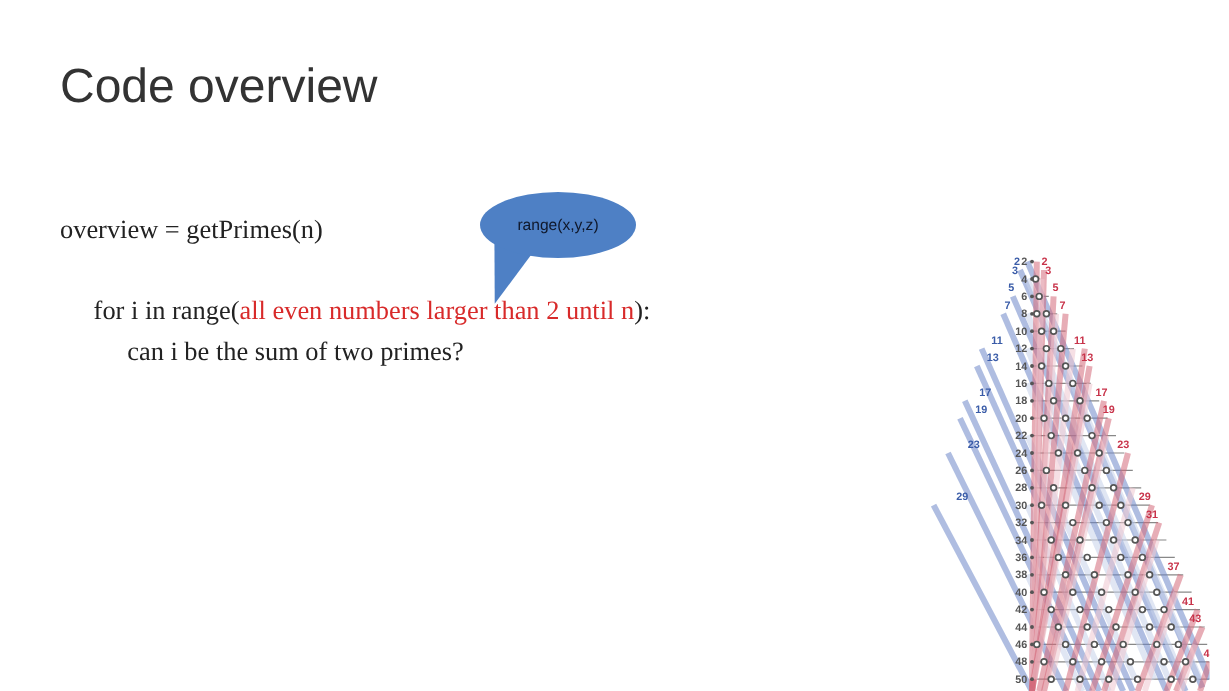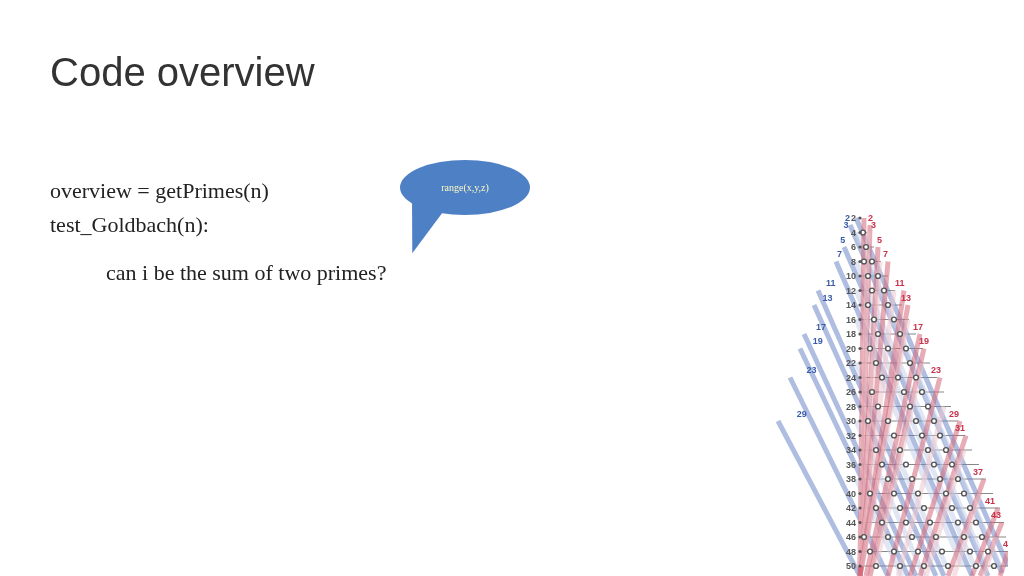--- a/index.html
+++ b/index.html
@@ -29,42 +29,42 @@
   .body-text {
     position: absolute;
     left: 50px;
     top: 140px;
     font-family: "Times New Roman", Times, serif;
     font-size: 22px;
     color: #222;
     line-height: 1.55;
   }
   .indent1 { padding-left: 28px; display: block; }
-  .indent2 { padding-left: 56px; display: block; margin-top: 14px; }
+  .indent2 { padding-left: 56px; display: block; }
   .red { color: #d82a2a; }
   
   .callout {
     position: absolute;
     left: 400px;
     top: 160px;
     width: 130px;
     height: 55px;
     z-index: 5;
   }
   .callout-bubble {
     width: 130px;
     height: 55px;
     background: #4e80c5;
     border-radius: 50%;
     display: flex;
     align-items: center;
     justify-content: center;
-    color: #fef9c3;
-    font-family: Liberation Serif, serif;
-    font-size: 10px;
+    color: #0f172a;
+    font-family: Liberation Sans, sans-serif;
+    font-size: 13px;
     box-shadow: none;
   }
   .callout-tail {
     position: absolute;
     left: 8px;
     top: 40px;
     width: 0;
     height: 0;
     border-left: 8px solid transparent;
     border-right: 30px solid transparent;
@@ -95,21 +95,24 @@
 </head>
 <body>
 
 <div class="slide">
 
   <div class="title">Code overview</div>
 
   <div class="body-text">
     <br>
     <span>overview = getPrimes(n)</span><br>
-    <span>test_Goldbach(n):</span><br>
+    <br>
+    <span class="indent1">
+      <span>for i in range(</span><span class="red">all even numbers larger than 2 until n</span><span>):</span>
+    </span>
     <span class="indent2">can i be the sum of two primes?</span>
   </div>
 
   <div class="callout">
     <div class="callout-tail"></div>
     <div class="callout-bubble">range(x,y,z)</div>
   </div>
 
   <div class="diagram">
     <svg viewBox="0 0 260 370">

